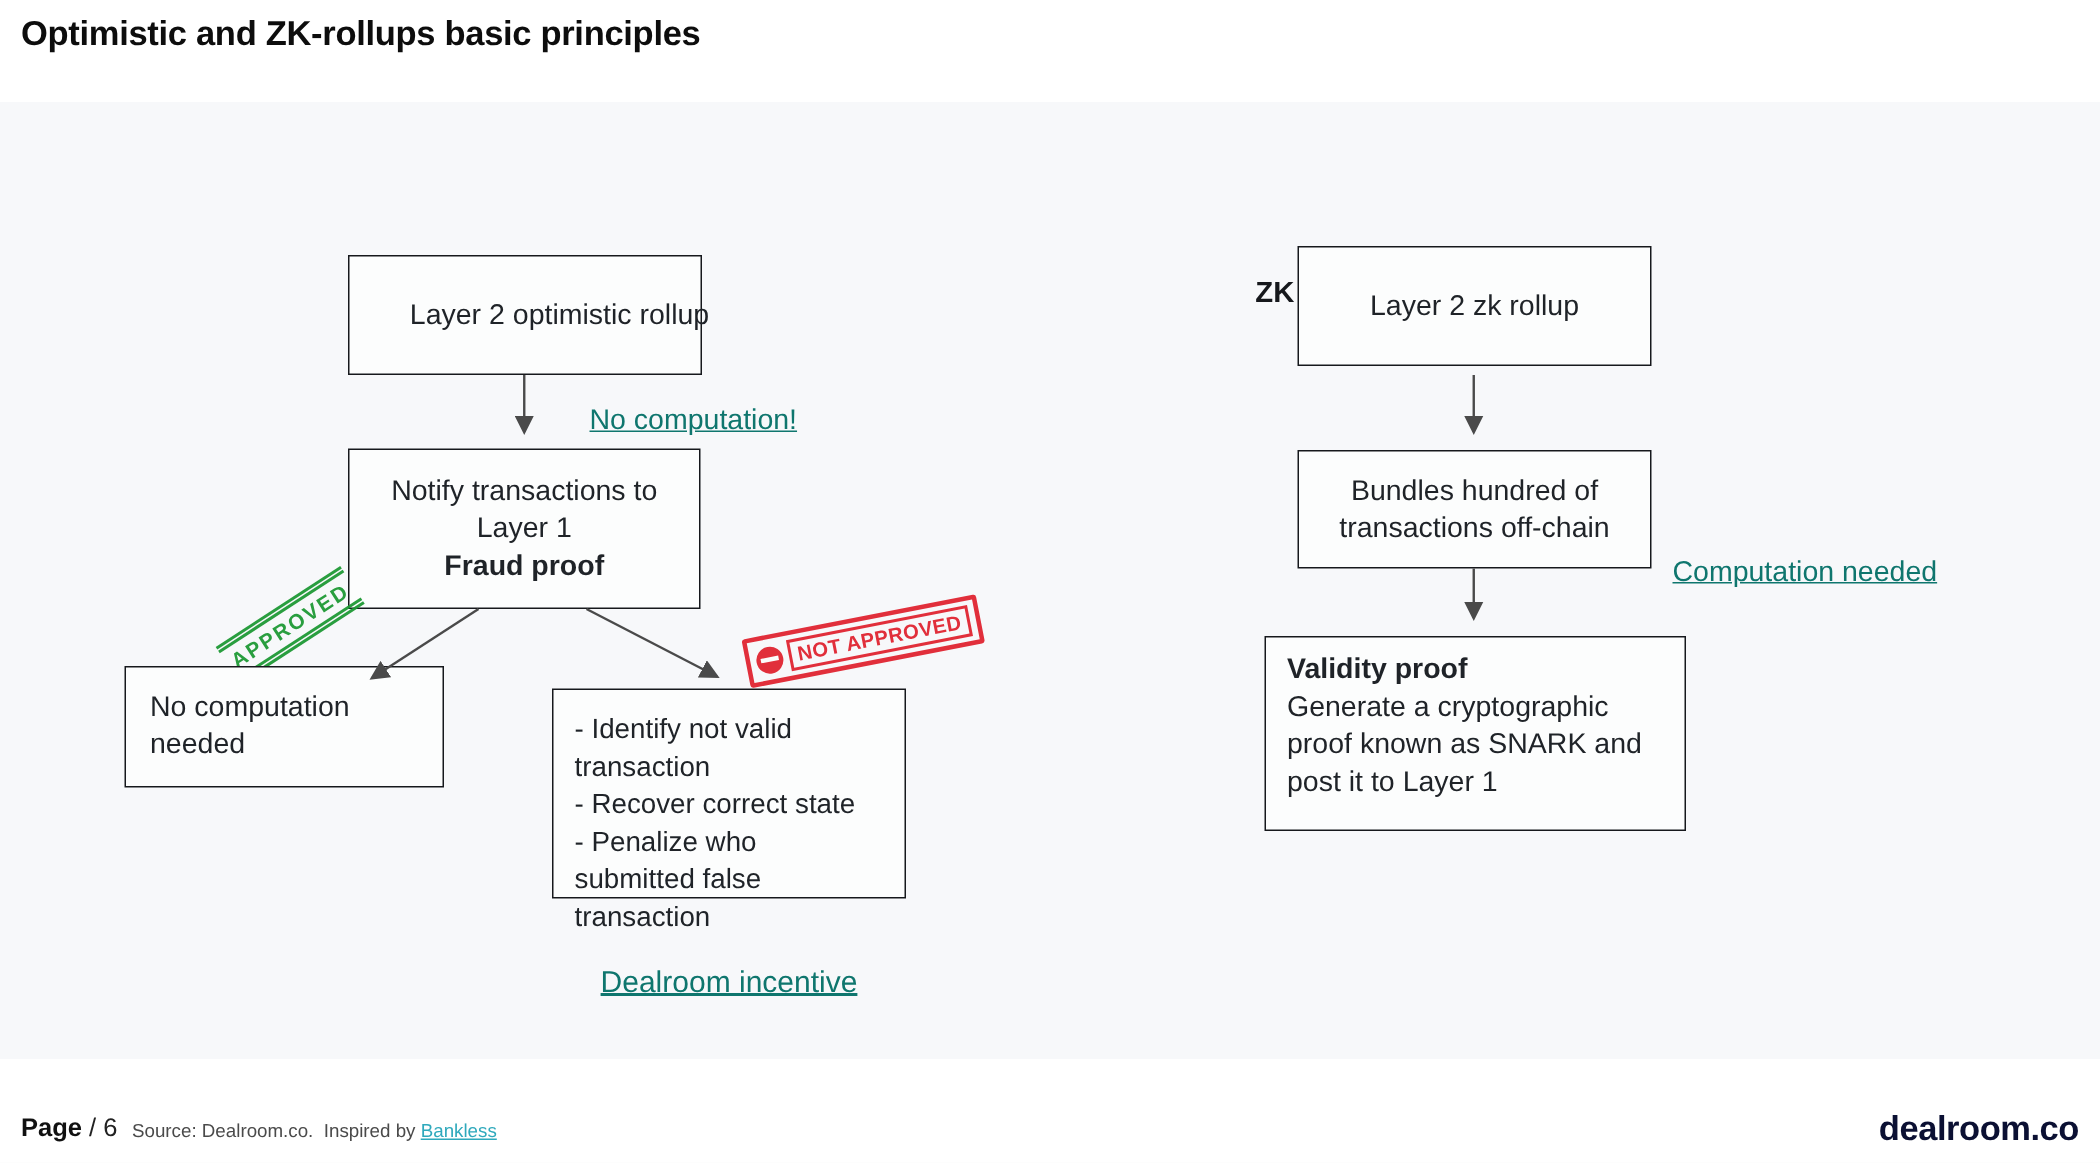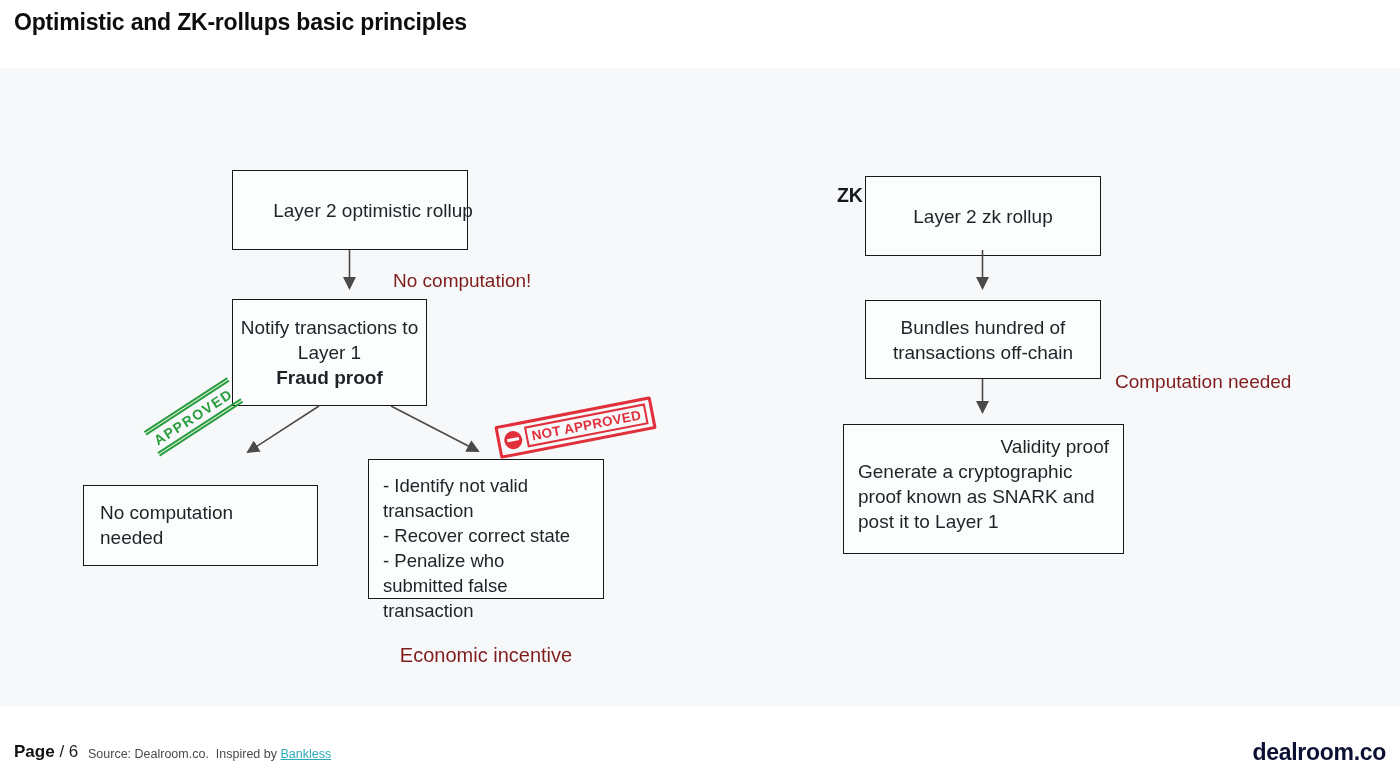--- a/index.html
+++ b/index.html
@@ -21,30 +21,30 @@
   
   .slide-body{position:absolute;left:0;top:68px;width:1400px;height:638px;background:var(--slide-bg);}
 
   .col-heading{position:absolute;font-size:19.5px;font-weight:700;color:#16181c;text-align:center;}
   .heading-left{left:210px;top:116px;width:280px;}
   .heading-right{left:818px;top:116px;width:300px;}
 
   .fbox{position:absolute;background:#fcfdfd;border:1.5px solid #16181c;color:#1f2328;font-size:19px;line-height:25px;}
   .fbox.center{display:flex;flex-direction:column;align-items:center;justify-content:center;text-align:center;}
   .box-l1{left:232px;top:170px;width:236px;height:80px;}
-  .box-l2{left:232px;top:299px;width:195px;height:107px;}
-  .box-l3{left:83px;top:485px;width:235px;height:81px;padding:14px 16px;}
+  .box-l2{left:232px;top:299px;width:235px;height:107px;}
+  .box-l3{left:83px;top:444px;width:213px;height:81px;padding:14px 16px;}
   .box-l4{left:368px;top:459px;width:236px;height:140px;padding:13px 14px;font-size:18.5px;line-height:25px;}
-  .box-r1{left:865px;top:176px;width:236px;height:80px;}
+  .box-r1{left:865px;top:164px;width:236px;height:80px;}
   .box-r2{left:865px;top:300px;width:236px;height:79px;}
   .box-r3{left:843px;top:424px;width:281px;height:130px;padding:9px 14px;}
   .bold-line{font-weight:700;}
-  .box-r3 .vtitle{text-align:right;font-weight:400;}
+  .box-r3 .vtitle{text-align:left;font-weight:700;}
 
-  .float-label{position:absolute;font-size:19px;color:#7f1d1d;}
+  .float-label{position:absolute;font-size:19px;color:#0f766e;text-decoration:underline;}
   .label-no-comp{left:393px;top:270px;}
   .label-comp-needed{left:1115px;top:371px;}
   .label-econ{left:368px;top:644px;width:236px;text-align:center;font-size:20px;}
 
   
   svg.arrows{position:absolute;left:0;top:0;width:1400px;height:775px;pointer-events:none;}
 
   
   .stamp-approved{
     position:absolute;left:144px;top:402px;
@@ -117,21 +117,21 @@
   <div class="fbox box-l3">
     <span>No computation needed</span>
   </div>
 
   <div class="fbox box-l4">
     <div>- Identify not valid transaction</div>
     <div>- Recover correct state</div>
     <div>- Penalize who submitted false transaction</div>
   </div>
 
-  <div class="float-label label-econ">Economic incentive</div>
+  <div class="float-label label-econ">Dealroom incentive</div>
 
   <div class="fbox center box-r1">
     <span>Layer 2 zk rollup</span>
   </div>
 
   <div class="fbox center box-r2">
     <span>Bundles hundred of</span>
     <span>transactions off-chain</span>
   </div>
 

